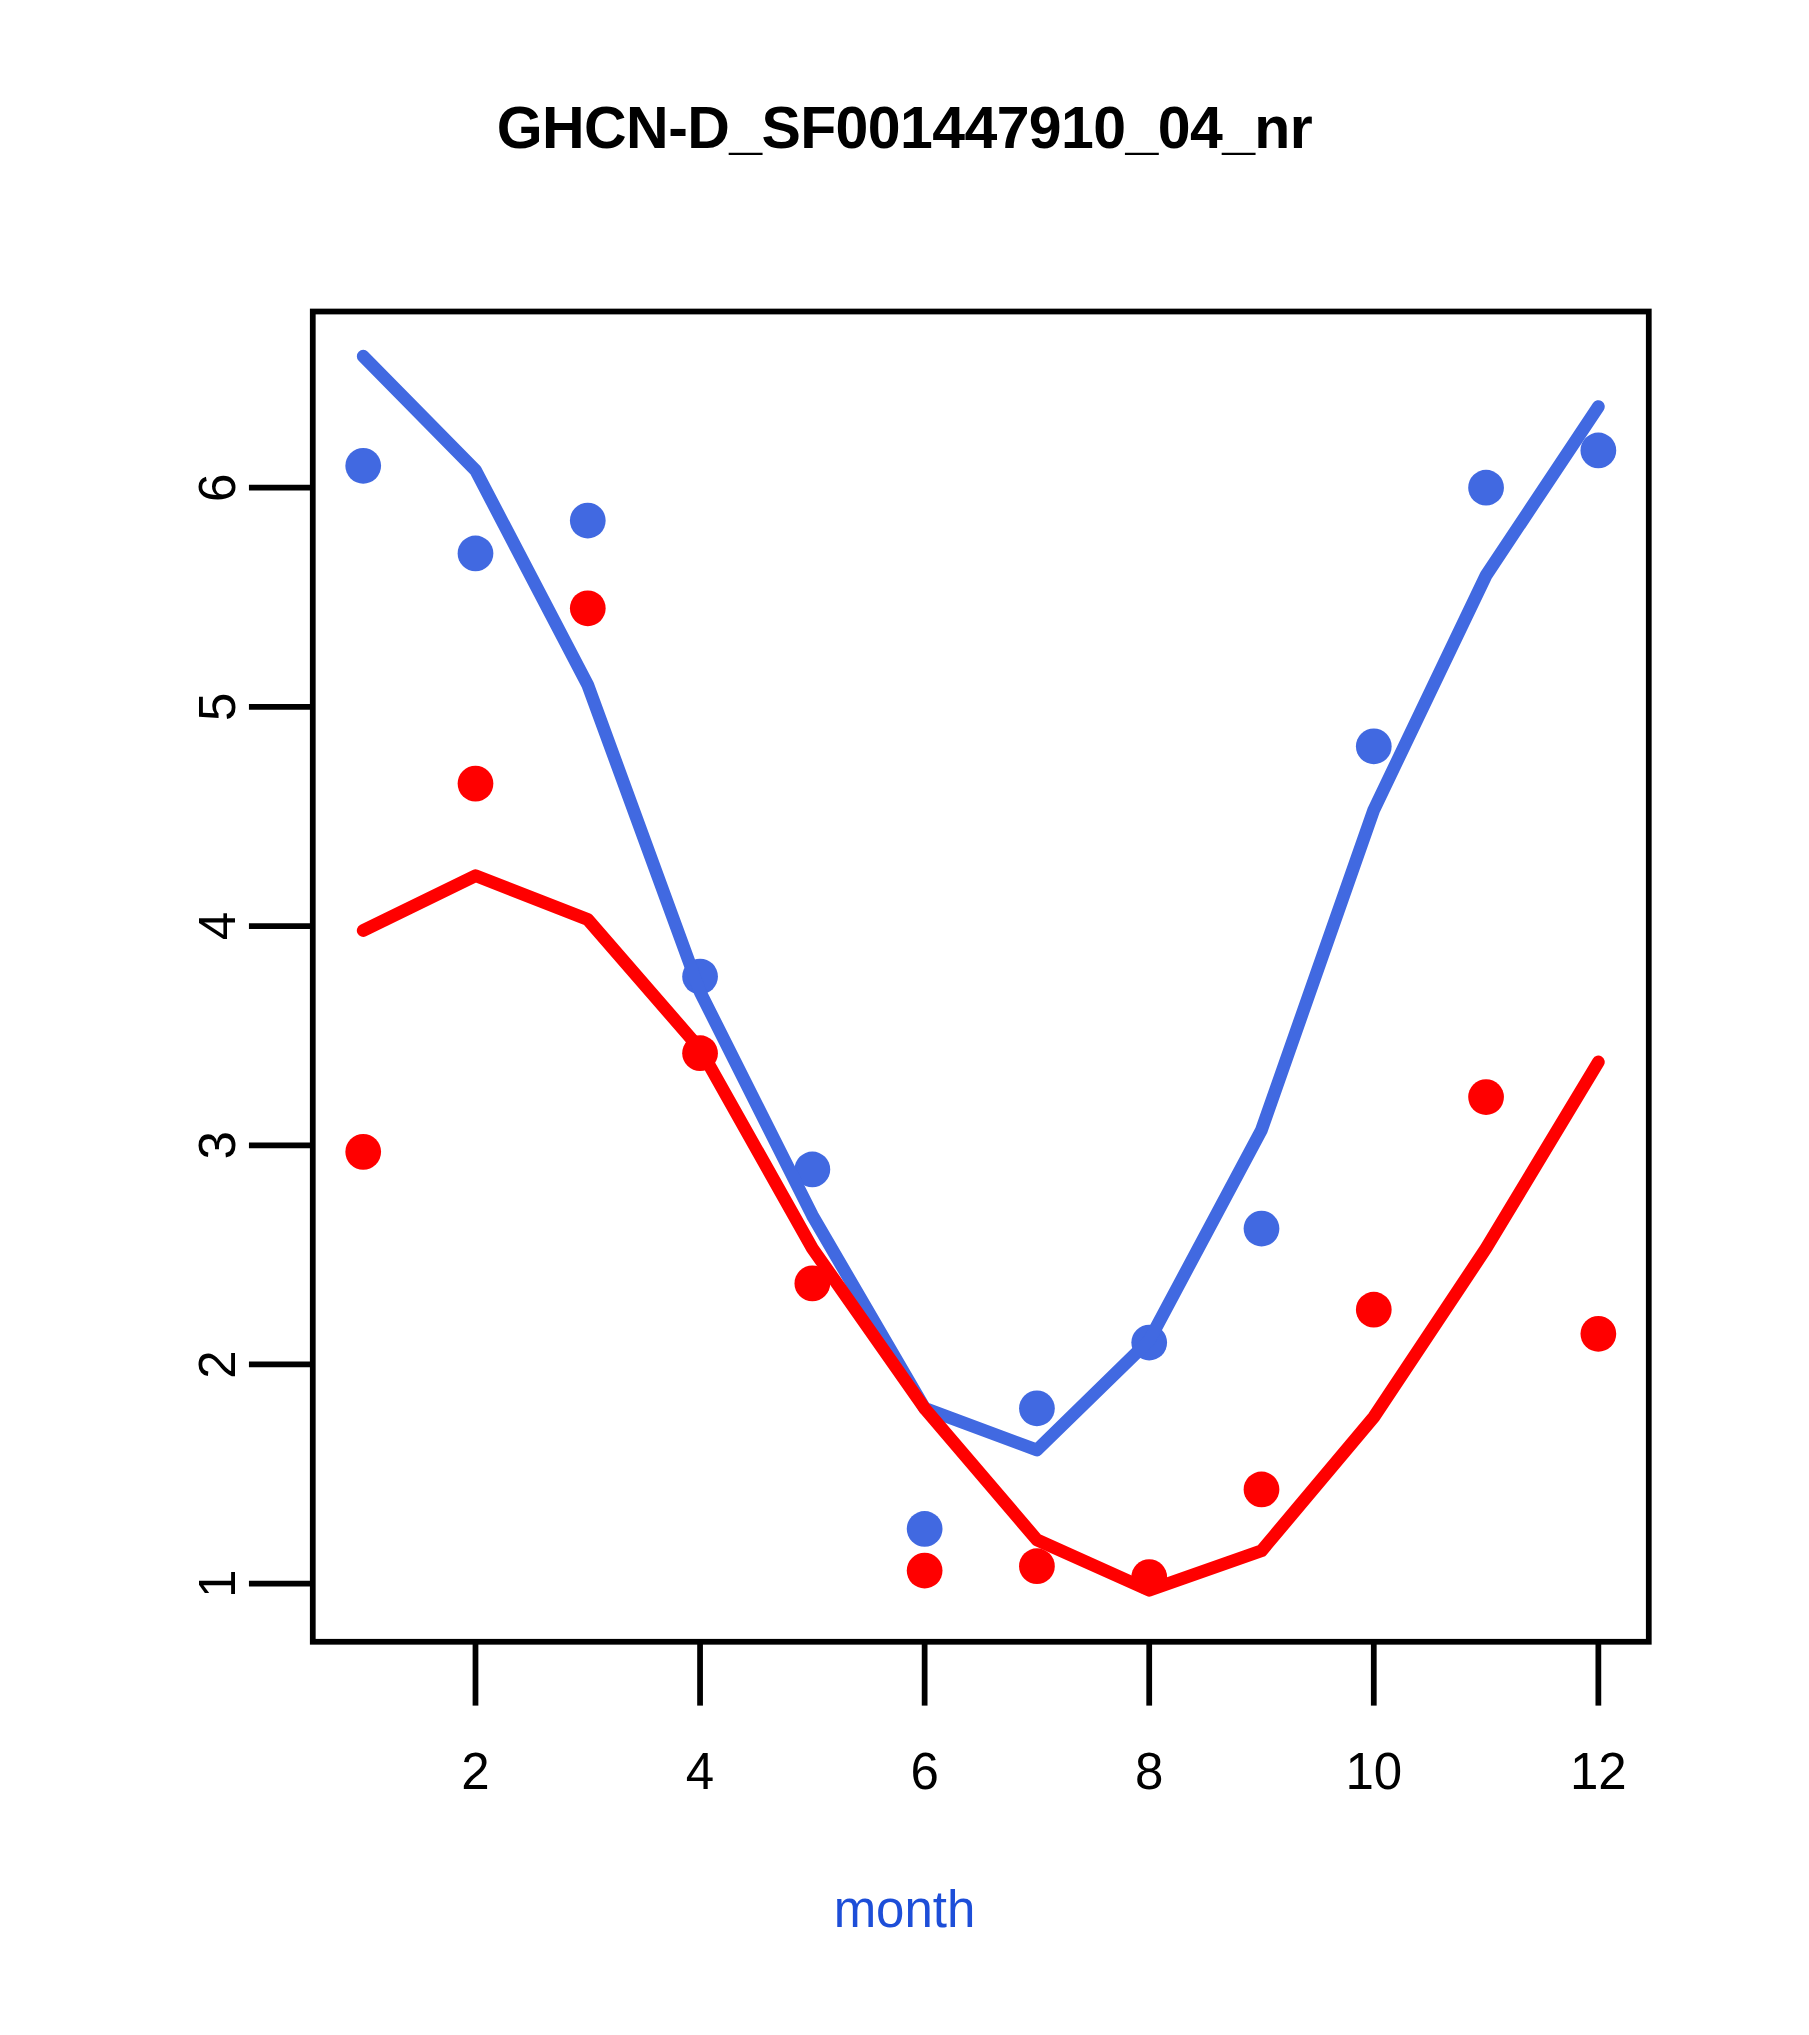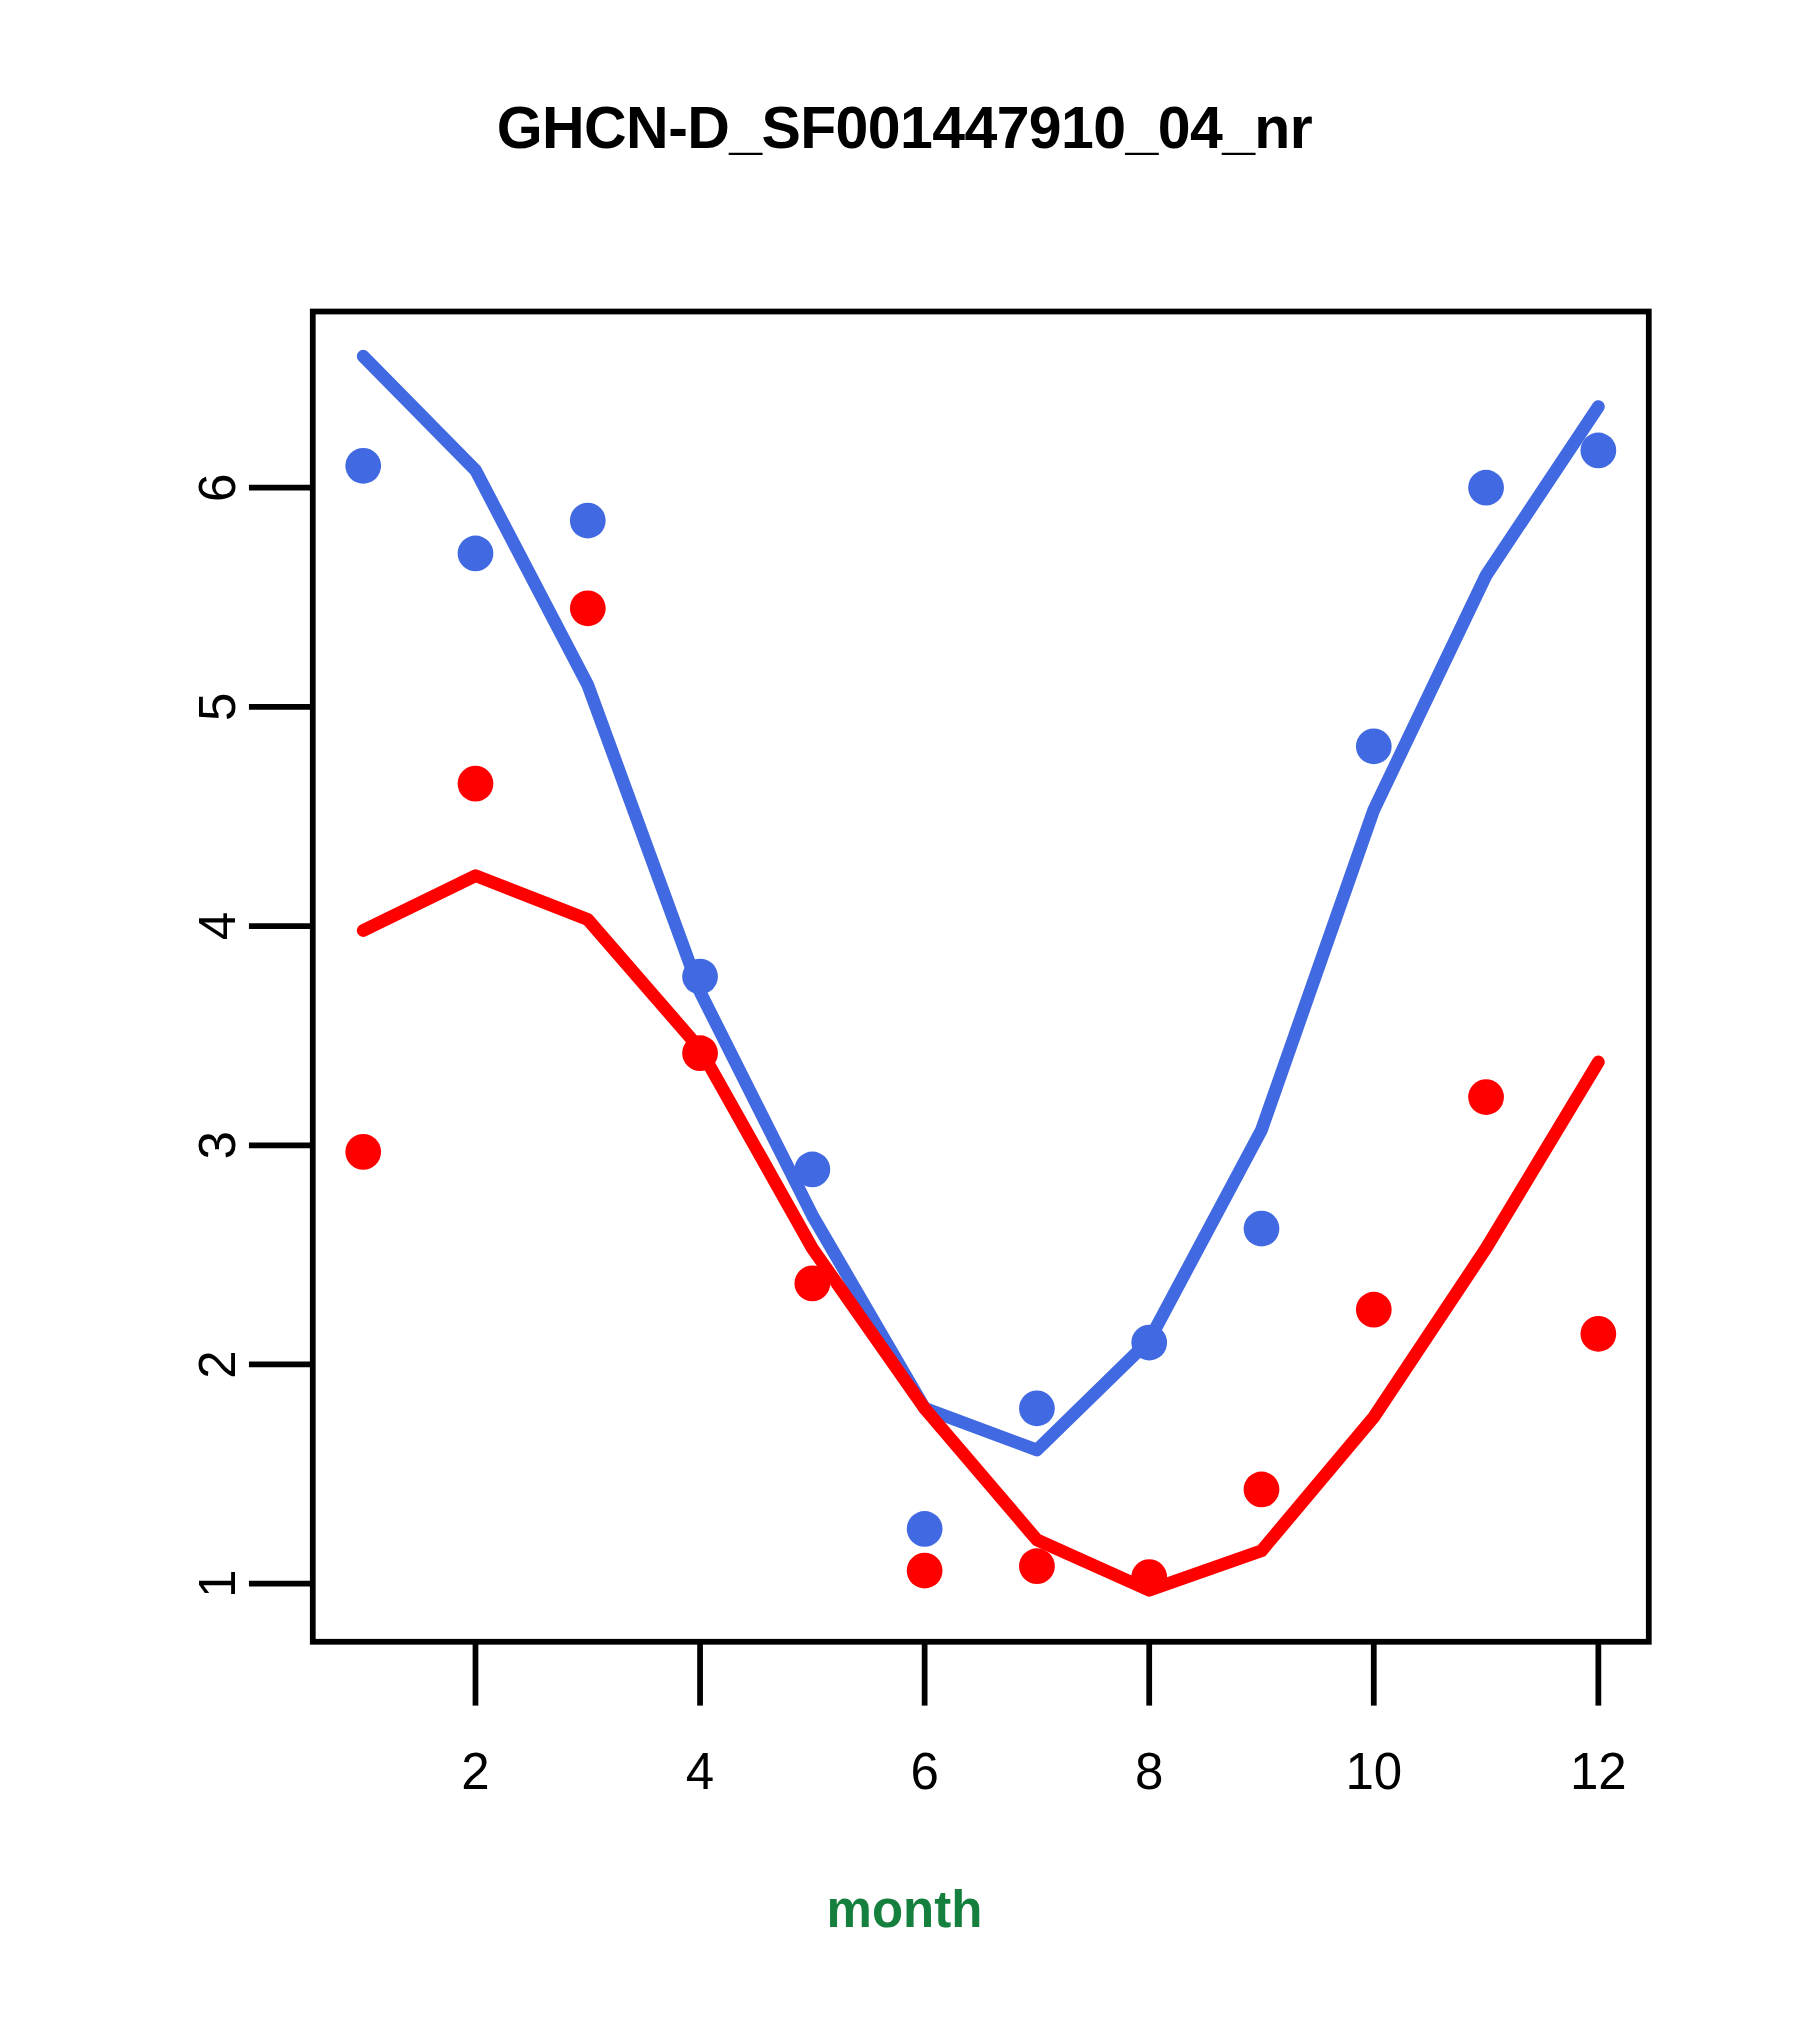--- a/index.html
+++ b/index.html
@@ -33,22 +33,21 @@
     white-space: nowrap;
   }
   #x-axis-label {
     position: absolute;
     left: 0;
     top: 1880px;
     width: 1809px;
     text-align: center;
     font-family: "Liberation Sans", sans-serif;
     font-size: 51px;
-    color: #15803d;
-    font-weight: bold;
+    color: #1d4ed8;
   }
   svg#plot-svg {
     position: absolute;
     left: 0;
     top: 0;
   }
   .tick-label-x {
     font-family: "Liberation Sans", sans-serif;
     font-size: 80px;
     fill: #000000;

